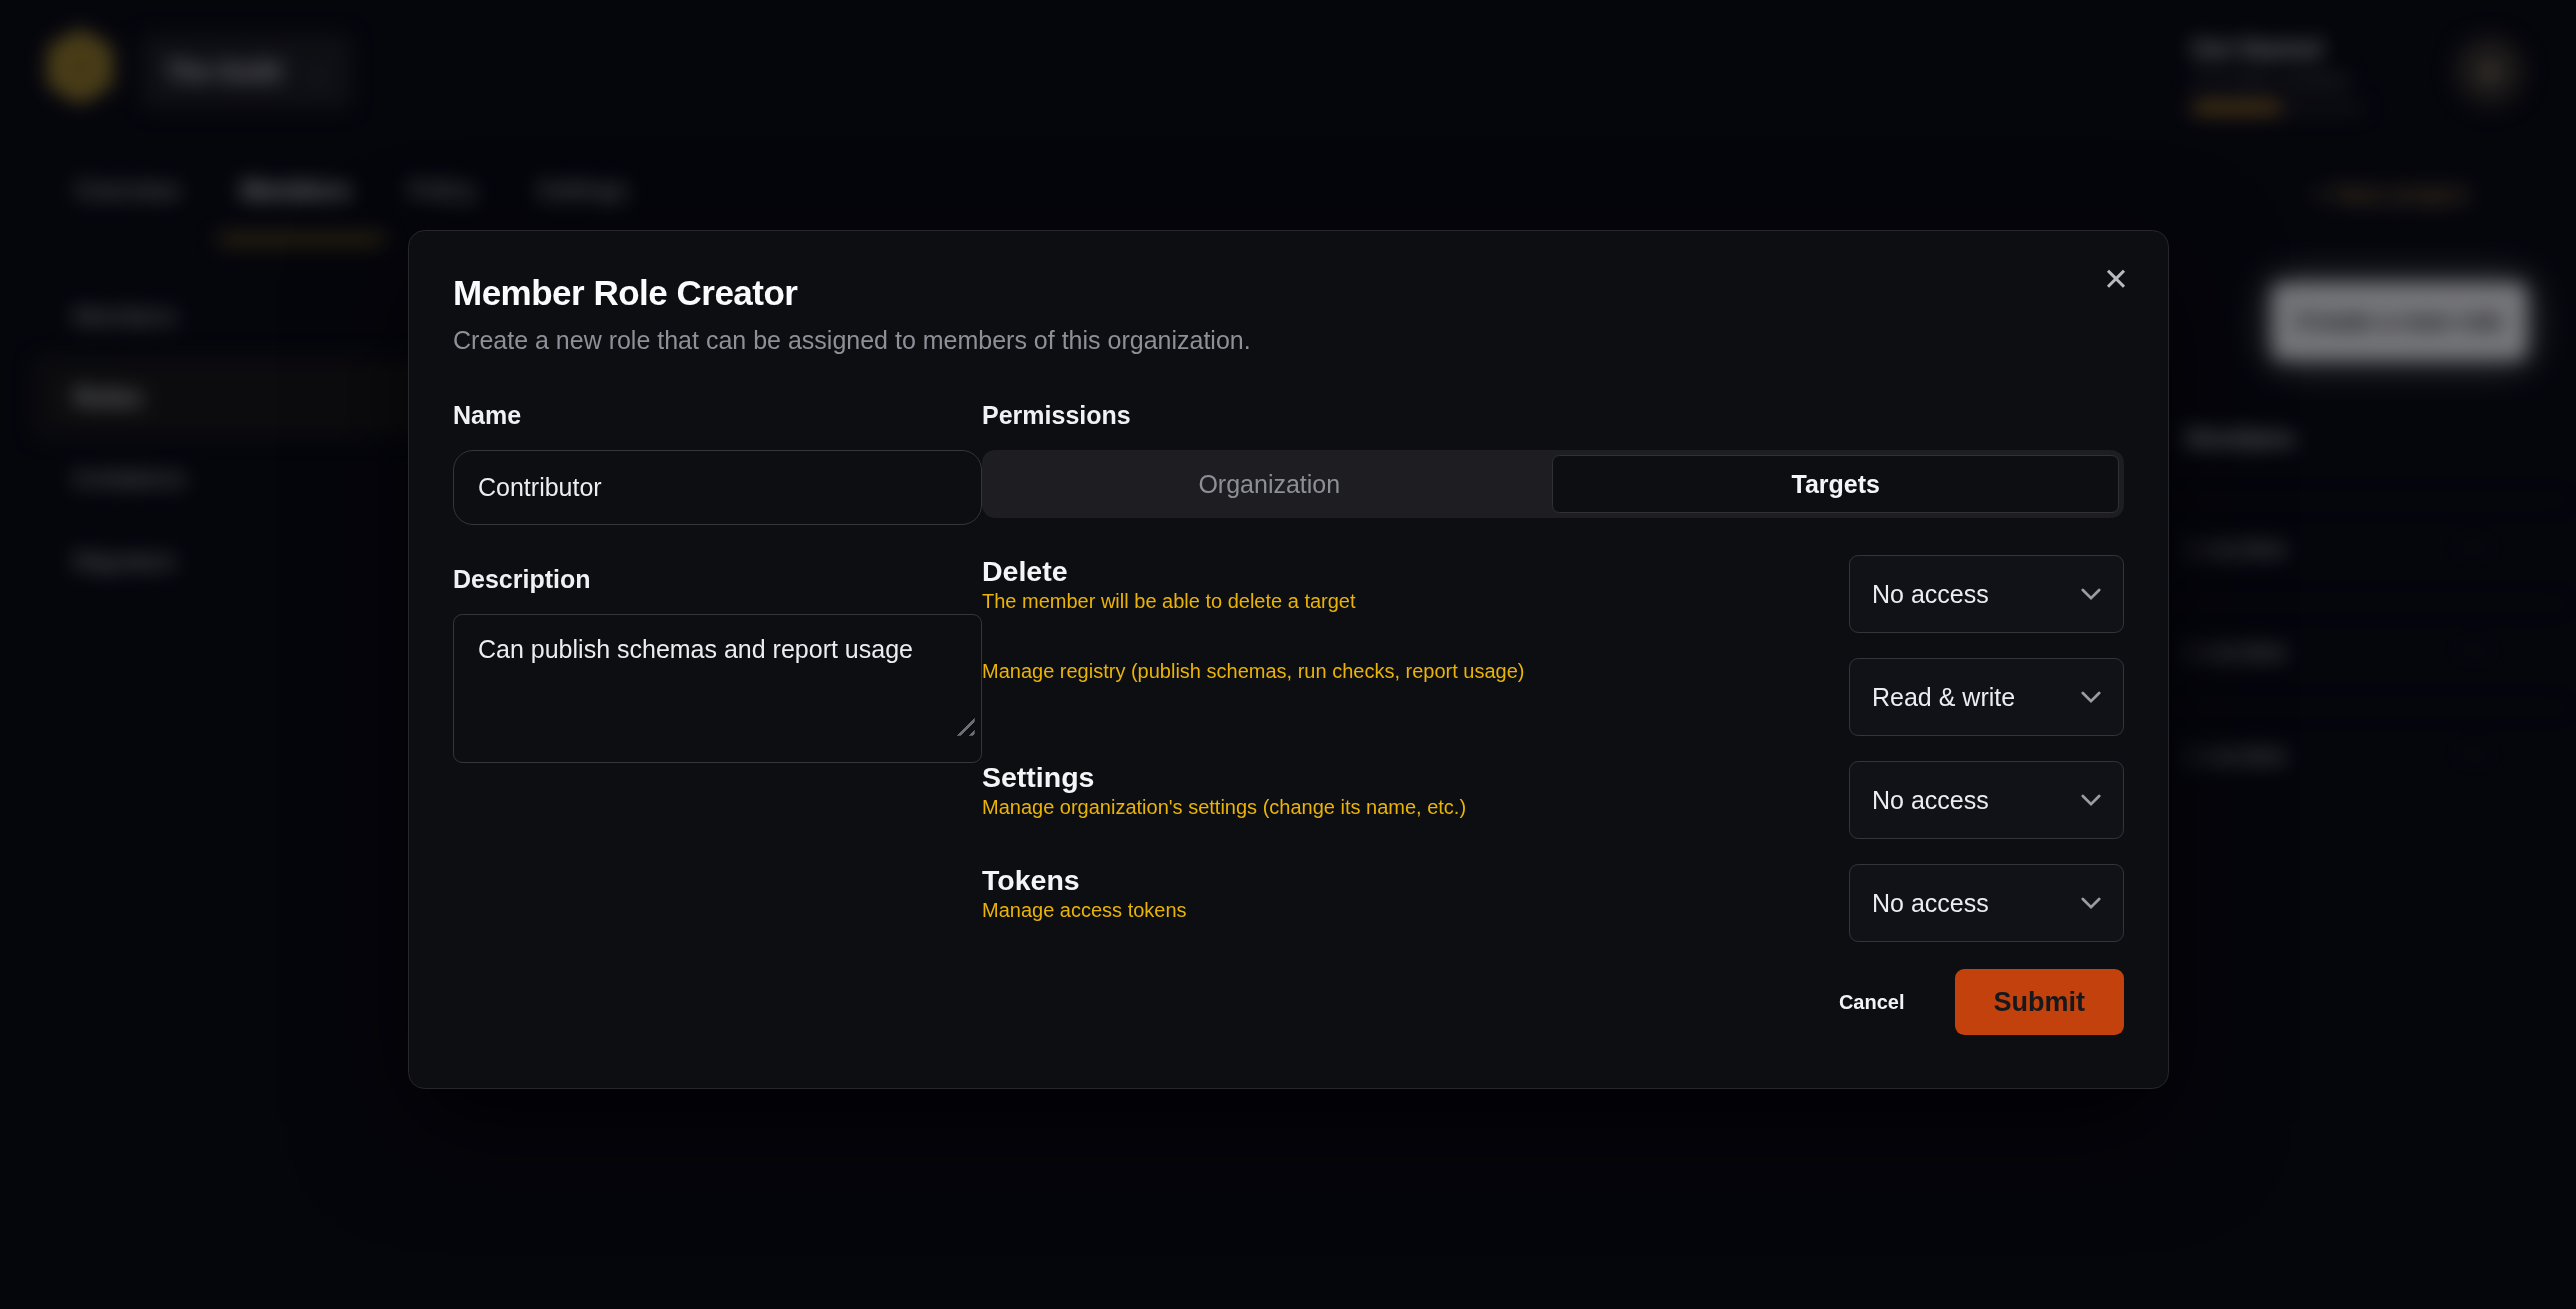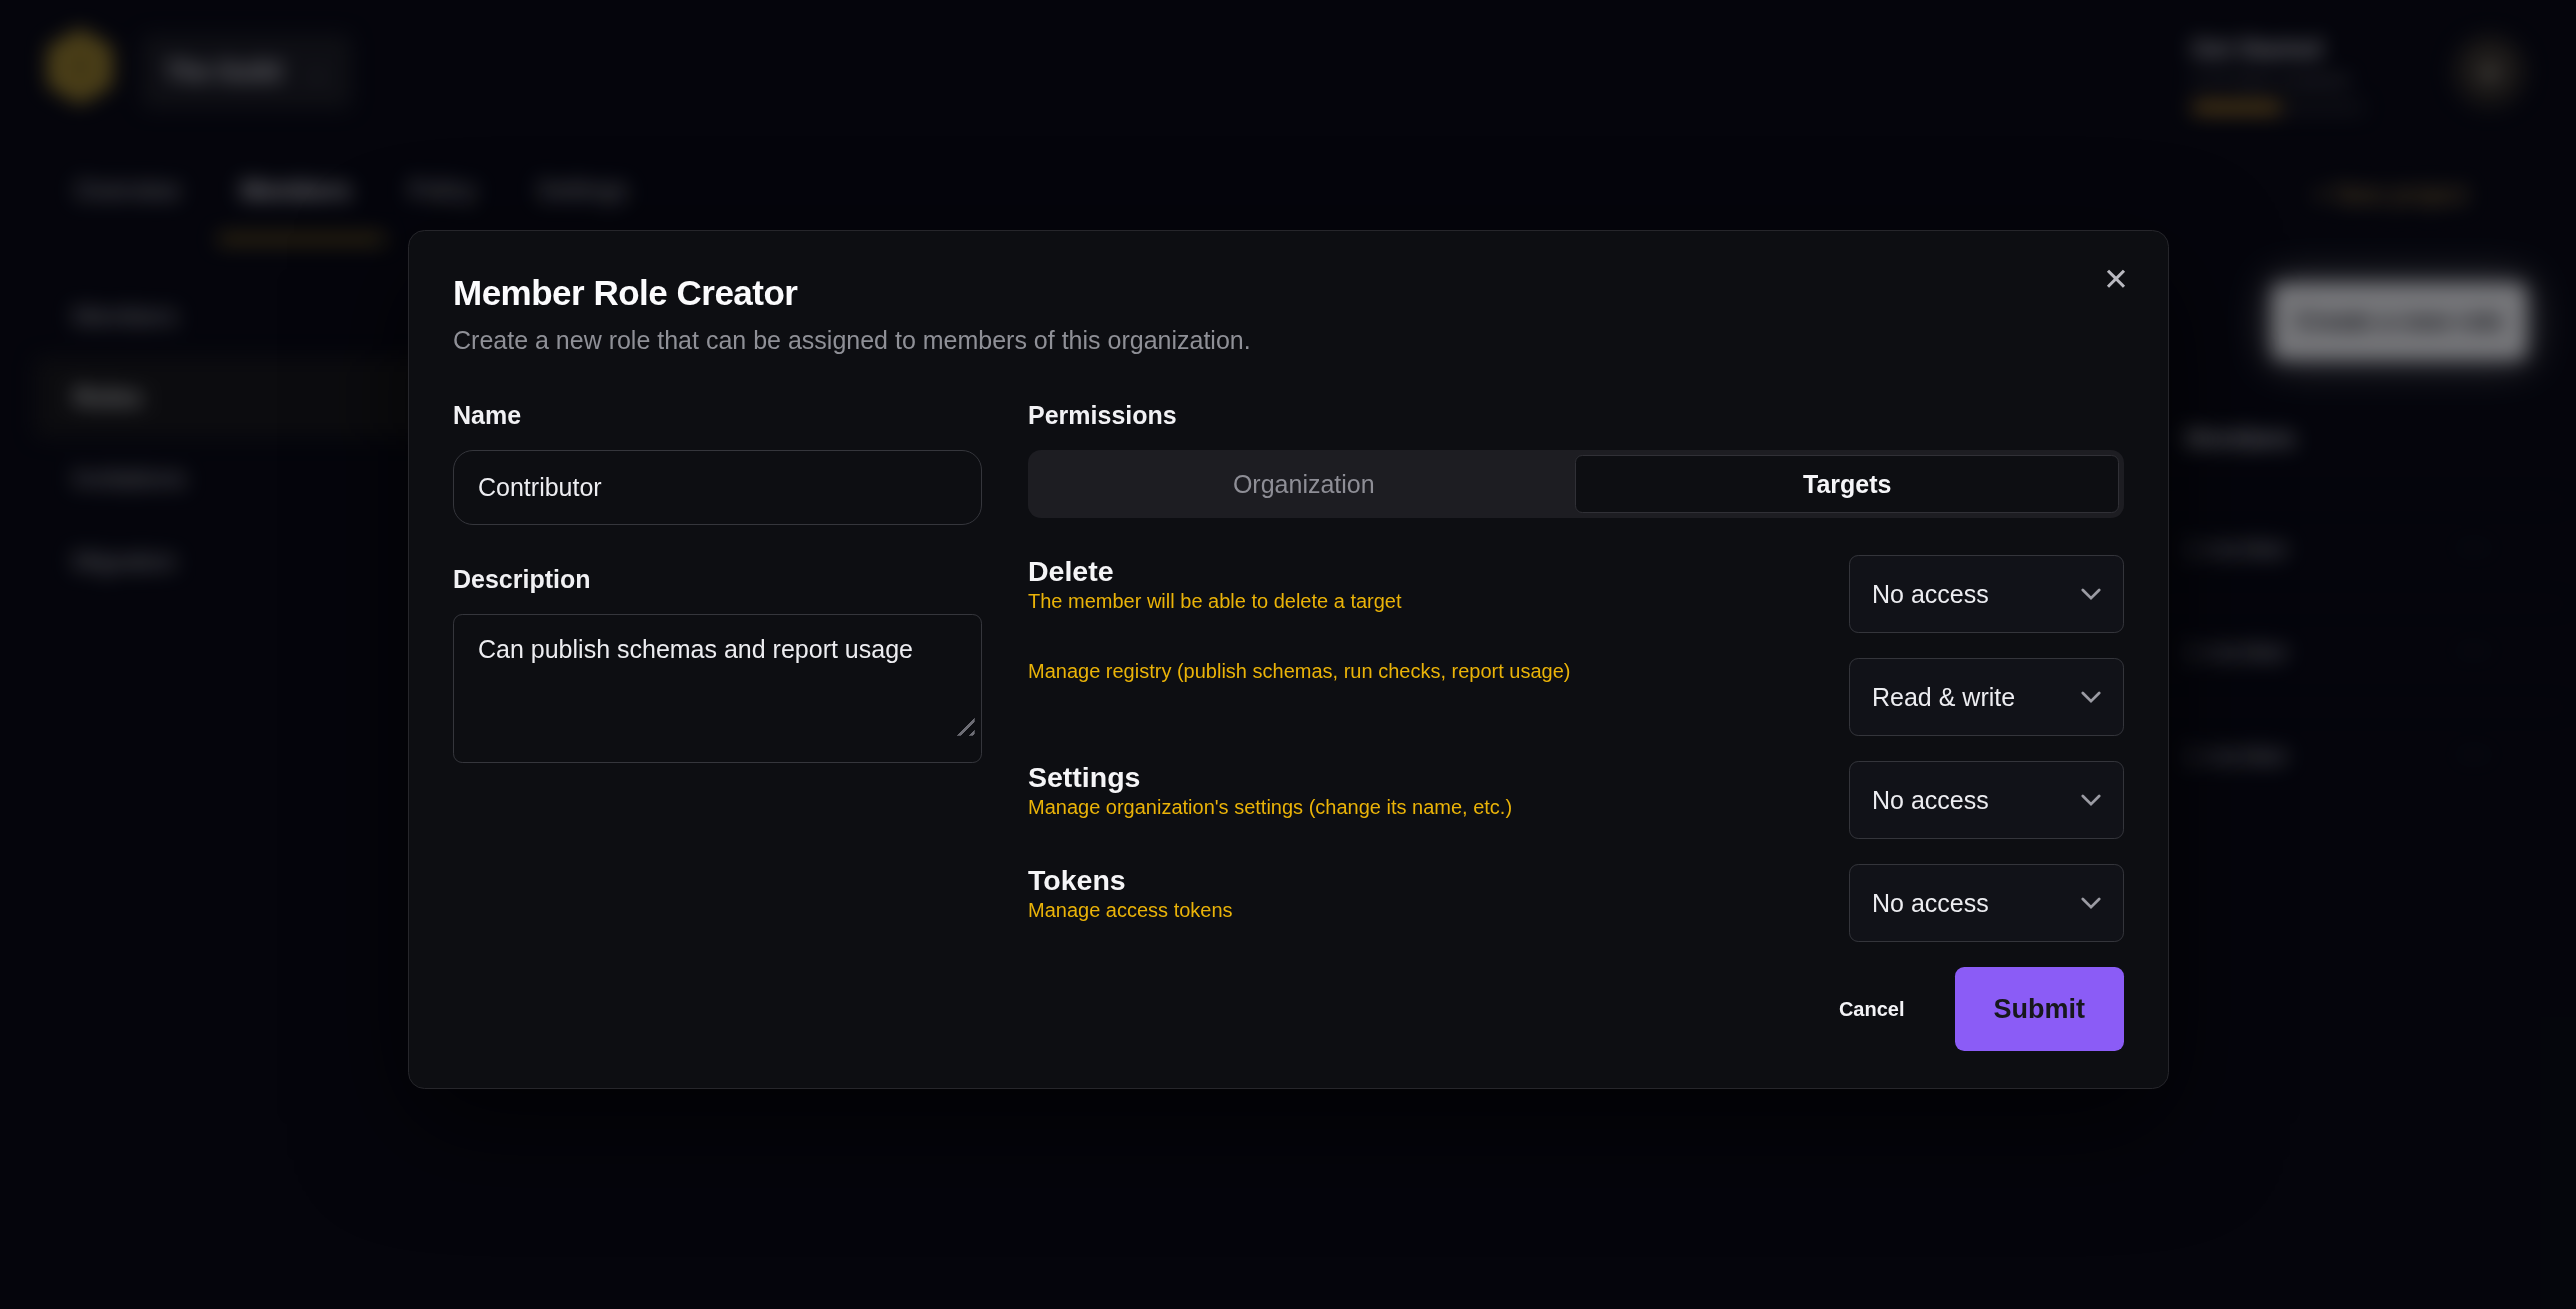--- a/index.html
+++ b/index.html
@@ -57,21 +57,21 @@
   .dim { position:absolute; inset:0; background:rgba(3,4,9,.52); }
 
   
   .modal { position:absolute; left:408px; top:230px; width:1761px; height:859px; background:#0d0e12;
     border:1.8px solid #26262b; border-radius:16.5px; box-shadow:0 37px 110px rgba(0,0,0,.7); padding:42px 44px; }
   .modal-close { position:absolute; right:39px; top:33px; background:none; border:none; color:#b9b9c0;
     font-size:31px; line-height:1; cursor:default; font-family:"Liberation Sans", sans-serif; }
   .modal-title { color:#fbfbfd; font-size:35px; font-weight:bold; letter-spacing:-0.5px; }
   .modal-sub { color:#8f9097; font-size:25px; margin-top:13px; }
 
-  .modal-grid { display:flex; gap:46px; margin-top:46px; }
+  .modal-grid { display:flex; margin-top:46px; }
   .col-left { width:529px; flex:0 0 529px; }
   .col-right { flex:1; }
 
   .field-label { color:#f1f1f4; font-size:25px; font-weight:bold; }
   .text-input { margin-top:20px; width:529px; height:75px; background:#0d0e12; border:1.8px solid #35363c;
     border-radius:20px; color:#ededf1; font-size:25px; padding:0 24px;
     font-family:"Liberation Sans", sans-serif; display:block; }
   .desc-wrap { position:relative; margin-top:20px; width:529px; height:129px; }
   .text-area { width:529px; height:149px; background:#0d0e12; border:1.8px solid #35363c; border-radius:9.2px;
     color:#ededf1; font-size:25px; padding:20px 24px; resize:none;
@@ -92,21 +92,21 @@
   .perm-title { color:#f5f5f7; font-size:28.5px; font-weight:bold; }
   .perm-desc { color:#eab308; font-size:20px; margin-top:2px; }
   .select { width:275px; height:78px; background:#111218; border:1.8px solid #34353b; border-radius:9.2px;
     display:flex; align-items:center; padding:0 22px; gap:11px; flex:0 0 275px; }
   .select .sel-value { color:#ededf1; font-size:25px; flex:1; }
   .select svg { flex:0 0 auto; }
 
   .modal-footer { display:flex; justify-content:flex-end; align-items:center; gap:13px; margin-top:14.7px; }
   .btn-ghost { height:70px; padding:0 37px; background:transparent; border:none; color:#f3f3f6;
     font-size:20px; font-weight:bold; font-family:"Liberation Sans", sans-serif; border-radius:9.2px; }
-  .btn-primary { height:84px; padding:0 39px; background:#8b5cf6; border:none; color:#17181c;
+  .btn-primary { height:66px; padding:0 39px; background:#c2410c; border:none; color:#17181c;
     font-size:27px; font-weight:bold; font-family:"Liberation Sans", sans-serif; border-radius:9.2px; }
 </style>
 </head>
 <body>
 
 <div class="stage">
 
   <div class="backdrop">
 
     <div class="hex-logo">

